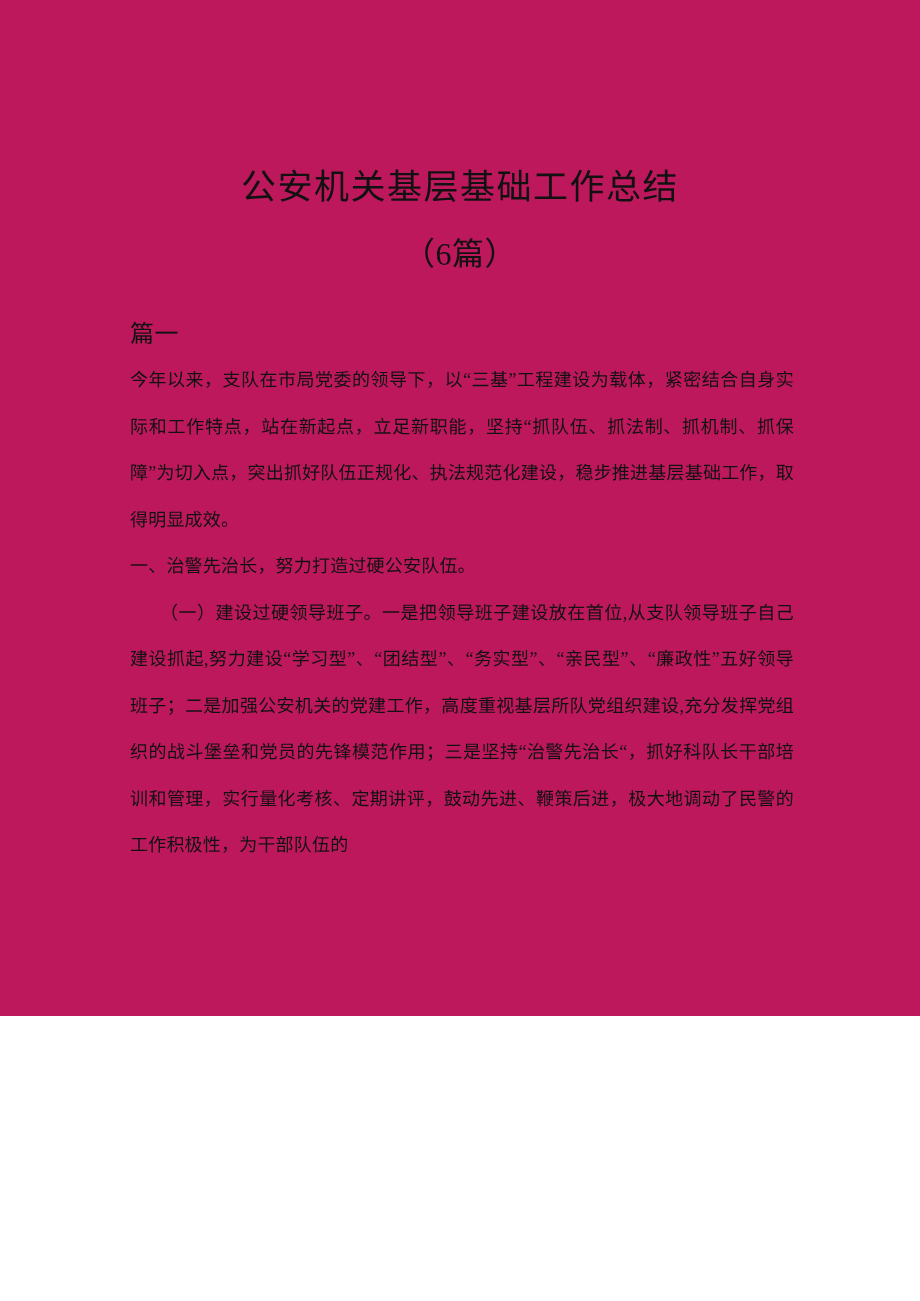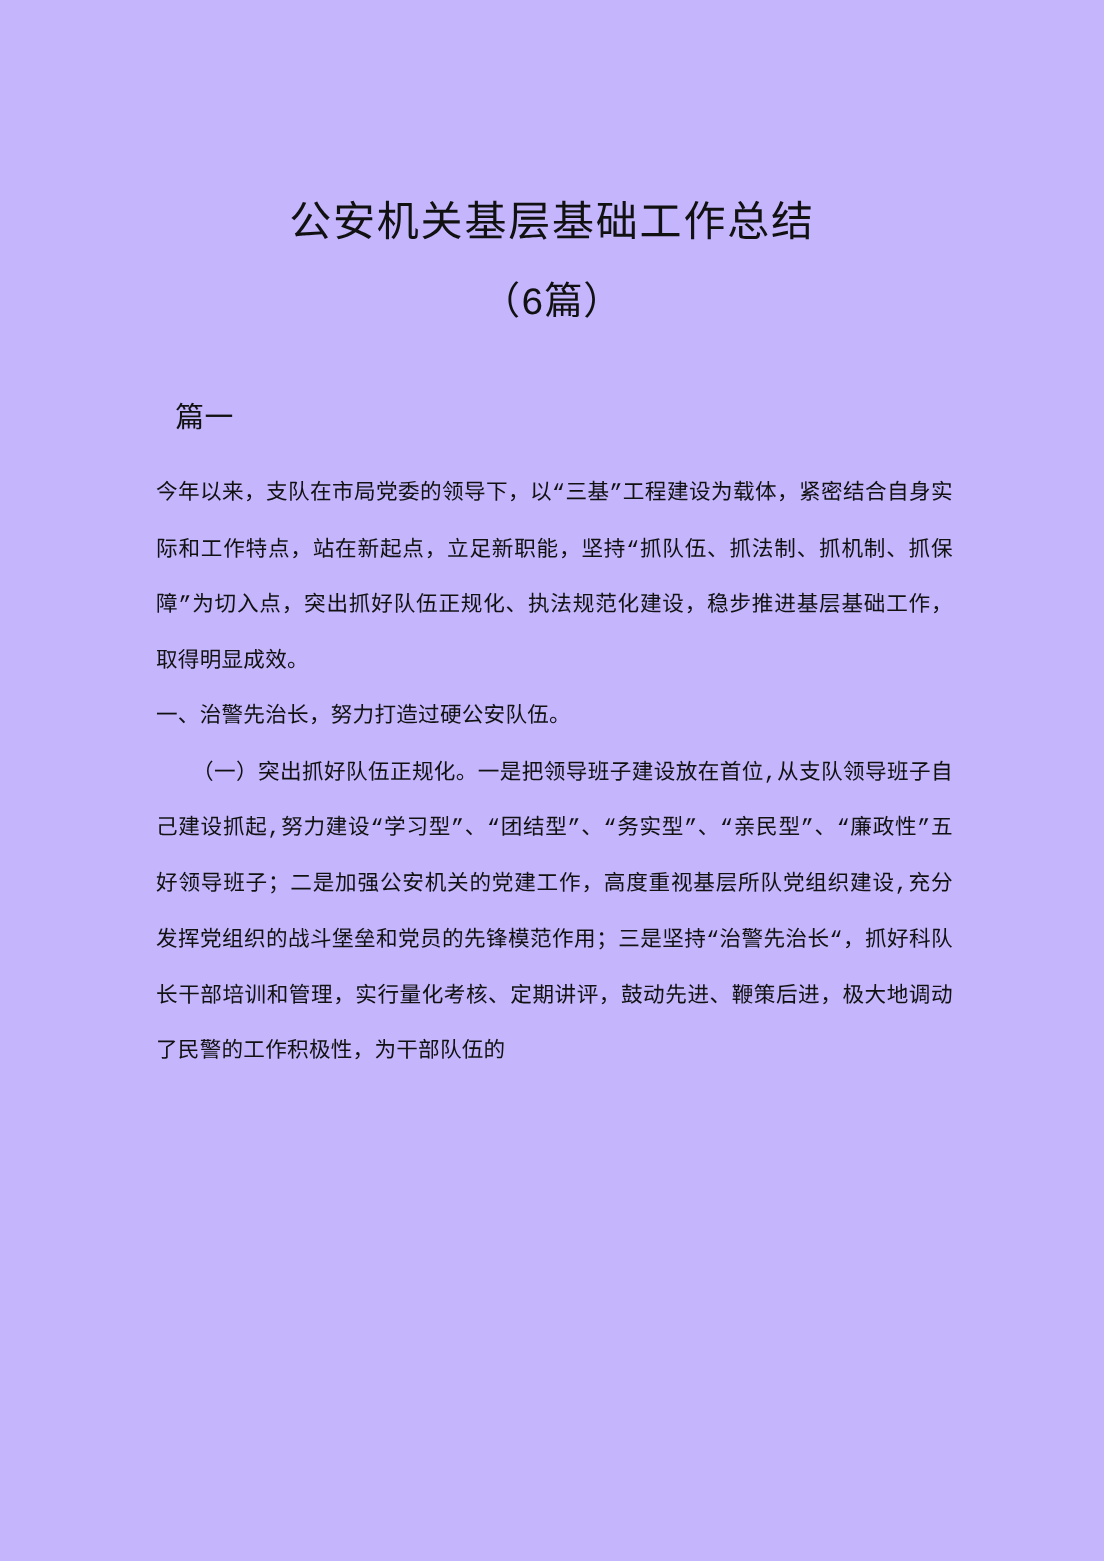--- a/index.html
+++ b/index.html
@@ -14,24 +14,23 @@
     height: 1301px;
     overflow: hidden;
     font-family: "Liberation Serif", "DejaVu Serif", serif;
     color: #0d0d0d;
     -webkit-font-smoothing: antialiased;
   }
 
   .page {
     position: relative;
     width: 920px;
-    height: 1301px;
-    background: #c4b5fd;
+    height: 1016px;
+    background: #be185d;
     box-sizing: border-box;
-    font-family: Liberation Mono, monospace;
   }
 
   
   .doc-title {
     position: absolute;
     left: 0;
     top: 142px;
     width: 920px;
     text-align: center;
     font-size: 35px;
@@ -61,21 +60,21 @@
     position: absolute;
     left: 130px;
     top: 312px;
     width: 664px;
   }
 
   .piece-label {
     font-size: 24px;
     line-height: 45px;
     letter-spacing: 0.5px;
-    margin: 16px;
+    margin: 0;
     text-align: left;
     color: #111111;
   }
 
   .para {
     font-size: 18px;
     line-height: 46.5px;
     letter-spacing: 0.2px;
     margin: 0;
     text-align: justify;
@@ -106,17 +105,17 @@
 
   <div class="body-block">
 
     <p class="piece-label">篇一</p>
 
     <p class="para">今年以来，支队在市局党委的领导下，以“三基”工程建设为载体，紧密结合自身实际和工作特点，站在新起点，立足新职能，坚持“抓队伍、抓法制、抓机制、抓保障”为切入点，突出抓好队伍正规化、执法规范化建设，稳步推进基层基础工作，取得明显成效。</p>
 
     <p class="para heading">一、治警先治长，努力打造过硬公安队伍。</p>
 
 
-    <p class="para indent">（一）突出抓好队伍正规化。一是把领导班子建设放在首位,从支队领导班子自己建设抓起,努力建设“学习型”、“团结型”、“务实型”、“亲民型”、“廉政性”五好领导班子；二是加强公安机关的党建工作，高度重视基层所队党组织建设,充分发挥党组织的战斗堡垒和党员的先锋模范作用；三是坚持“治警先治长“，抓好科队长干部培训和管理，实行量化考核、定期讲评，鼓动先进、鞭策后进，极大地调动了民警的工作积极性，为干部队伍的</p>
+    <p class="para indent">（一）建设过硬领导班子。一是把领导班子建设放在首位,从支队领导班子自己建设抓起,努力建设“学习型”、“团结型”、“务实型”、“亲民型”、“廉政性”五好领导班子；二是加强公安机关的党建工作，高度重视基层所队党组织建设,充分发挥党组织的战斗堡垒和党员的先锋模范作用；三是坚持“治警先治长“，抓好科队长干部培训和管理，实行量化考核、定期讲评，鼓动先进、鞭策后进，极大地调动了民警的工作积极性，为干部队伍的</p>
 
   </div>
 
 </div>
 
 </body></html>

